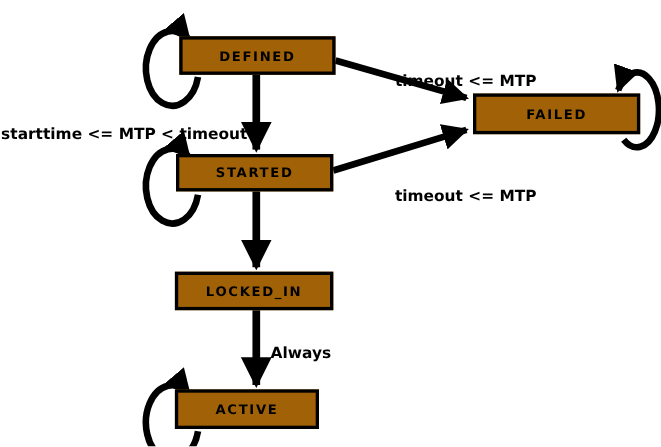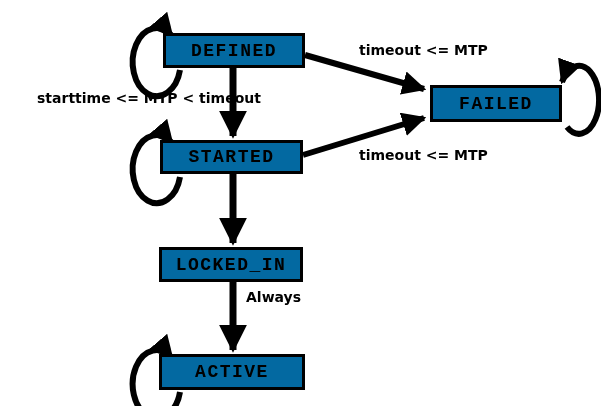--- a/index.html
+++ b/index.html
@@ -18,47 +18,47 @@
   .edges-layer {
     position: absolute;
     left: 0;
     top: 0;
     width: 601px;
     height: 406px;
   }
   .state {
     position: absolute;
     box-sizing: border-box;
-    background: #0369a1;
+    background: #a16207;
     border: 3px solid #000000;
     color: #000000;
-    font-size: 18px;
+    font-size: 12px;
     font-weight: bold;
     letter-spacing: 1.5px;
     display: flex;
     align-items: center;
     justify-content: center;
     white-space: nowrap;
-    font-family: Liberation Mono, monospace;
   }
   #st-defined  { left: 163px; top: 33px;  width: 142px; height: 35px; }
-  #st-failed   { left: 430px; top: 85px;  width: 132px; height: 37px; }
+  #st-failed   { left: 430px; top: 85px;  width: 152px; height: 37px; }
   #st-started  { left: 160px; top: 140px; width: 143px; height: 34px; }
   #st-lockedin { left: 159px; top: 247px; width: 144px; height: 35px; }
-  #st-active   { left: 159px; top: 354px; width: 146px; height: 36px; }
+  #st-active   { left: 159px; top: 354px; width: 131px; height: 36px; }
   .elabel {
     position: absolute;
     color: #000000;
     font-size: 14px;
     font-weight: bold;
     white-space: nowrap;
     line-height: 16px;
+    margin-top: 24px;
   }
   #lbl-defined-failed   { left: 359px; top: 42px; }
-  #lbl-defined-started  { left: 1px;   top: 90px; padding-left: 36px; }
+  #lbl-defined-started  { left: 1px;   top: 90px; }
   #lbl-started-failed   { left: 359px; top: 147px; }
   #lbl-started-lockedin { left: 244px; top: 193px; }
   #lbl-lockedin-active  { left: 246px; top: 289px; }
   .edge-stroke {
     stroke: #000000;
     fill: none;
   }
 </style>
 </head>
 <body>

